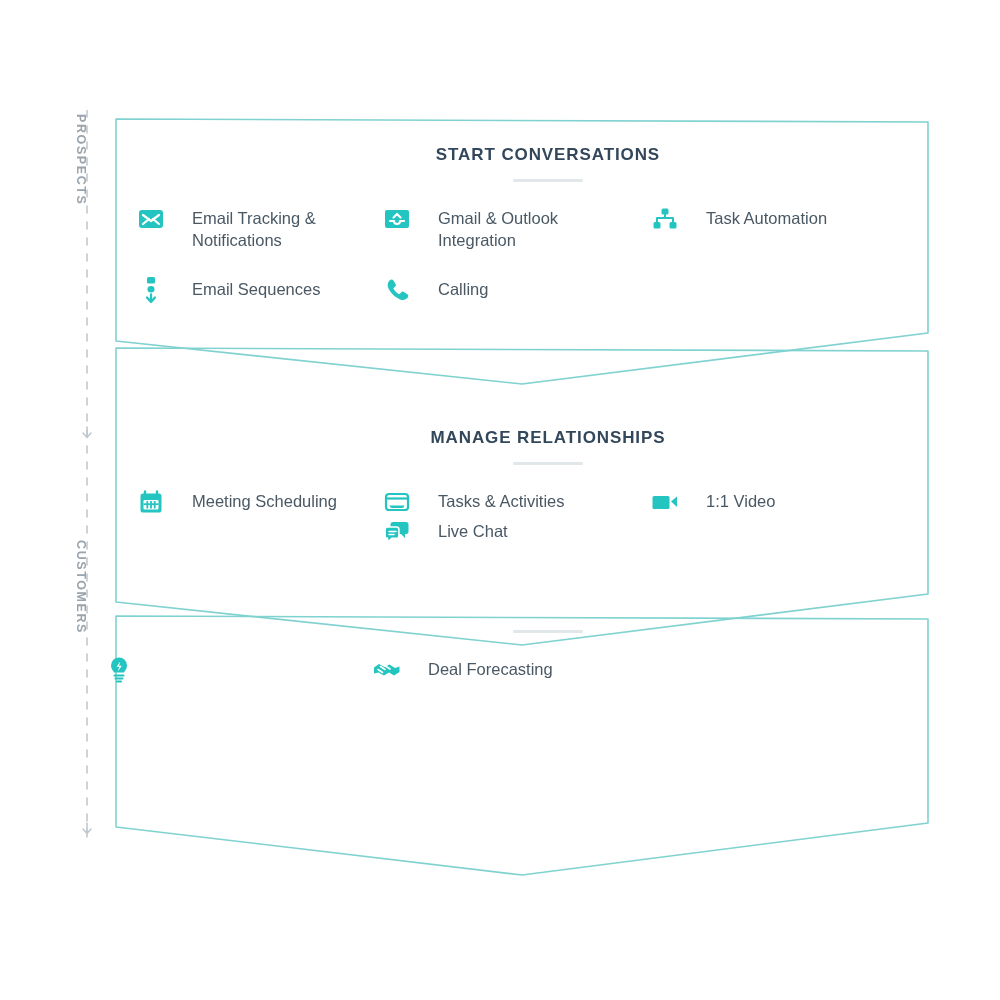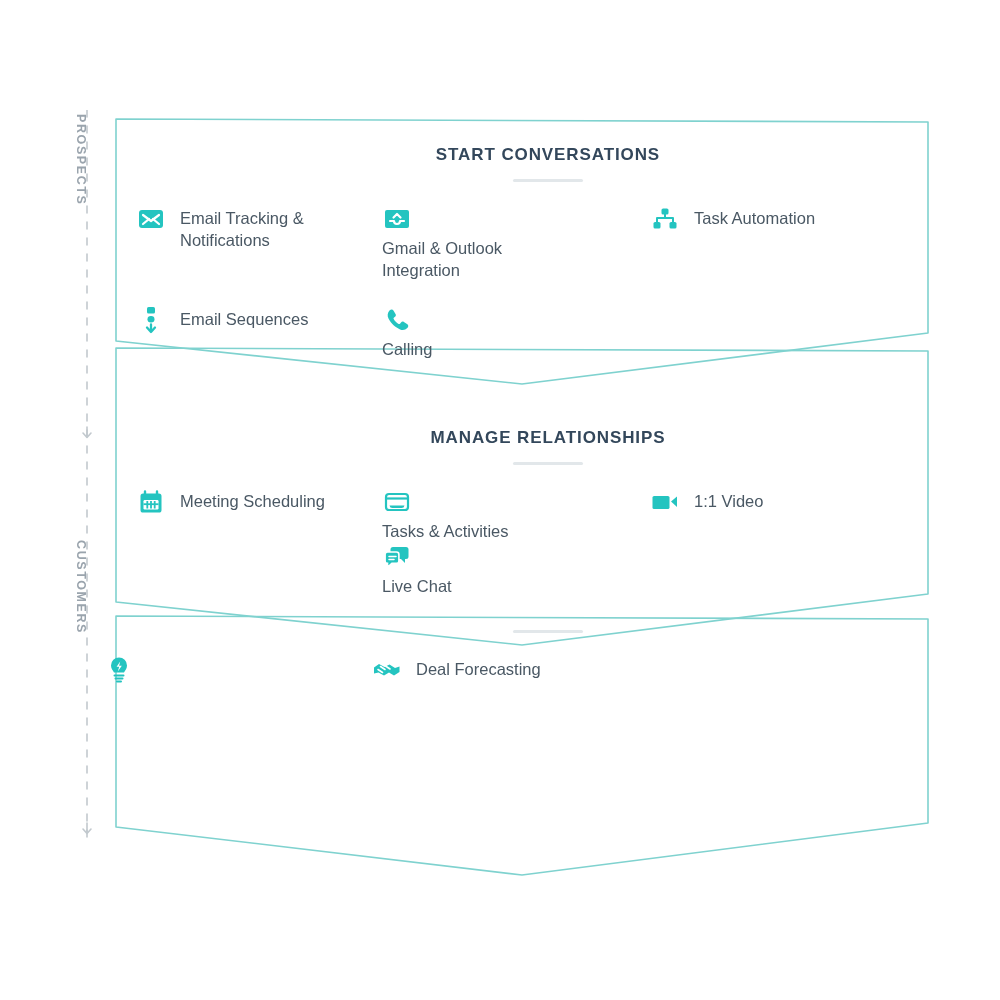--- a/index.html
+++ b/index.html
@@ -88,23 +88,24 @@
     margin-top: 22px;
   }
   .feature-row {
     display: flex;
   }
   .feature {
     display: flex;
     align-items: flex-start;
     box-sizing: border-box;
     padding-right: 8px;
+    gap: 12px;
   }
   .feature.col-0 { width: 278px; padding-left: 32px; }
-  .feature.col-1 { width: 268px; padding-left: 0px; flex-direction: column; }
+  .feature.col-1 { width: 268px; padding-left: 0px; }
   .feature.col-2 { width: 266px; padding-left: 0px; }
 
   .feature-icon {
     flex: 0 0 auto;
     width: 30px;
     height: 30px;
     margin-right: 14px;
     display: flex;
     align-items: center;
     justify-content: center;

